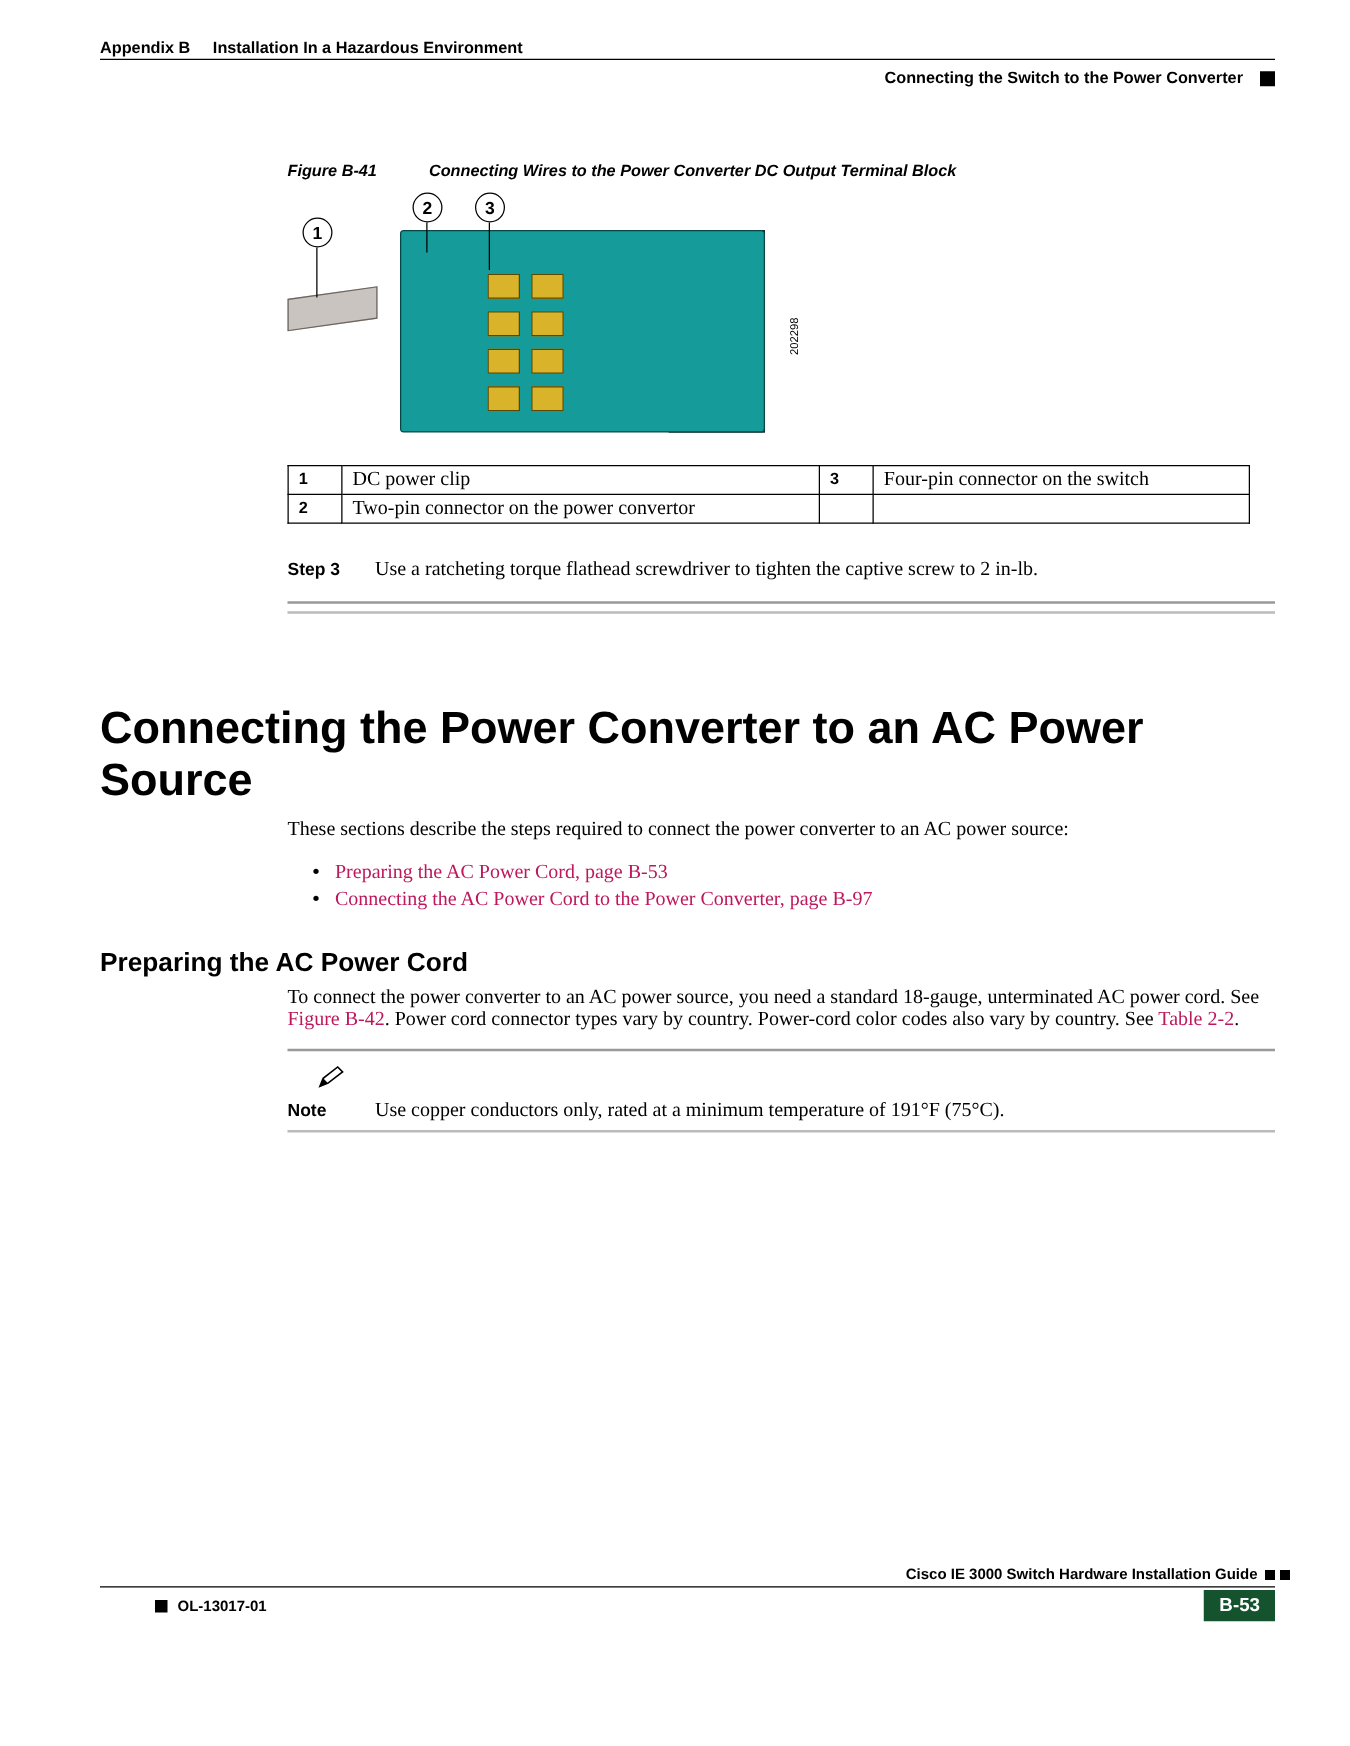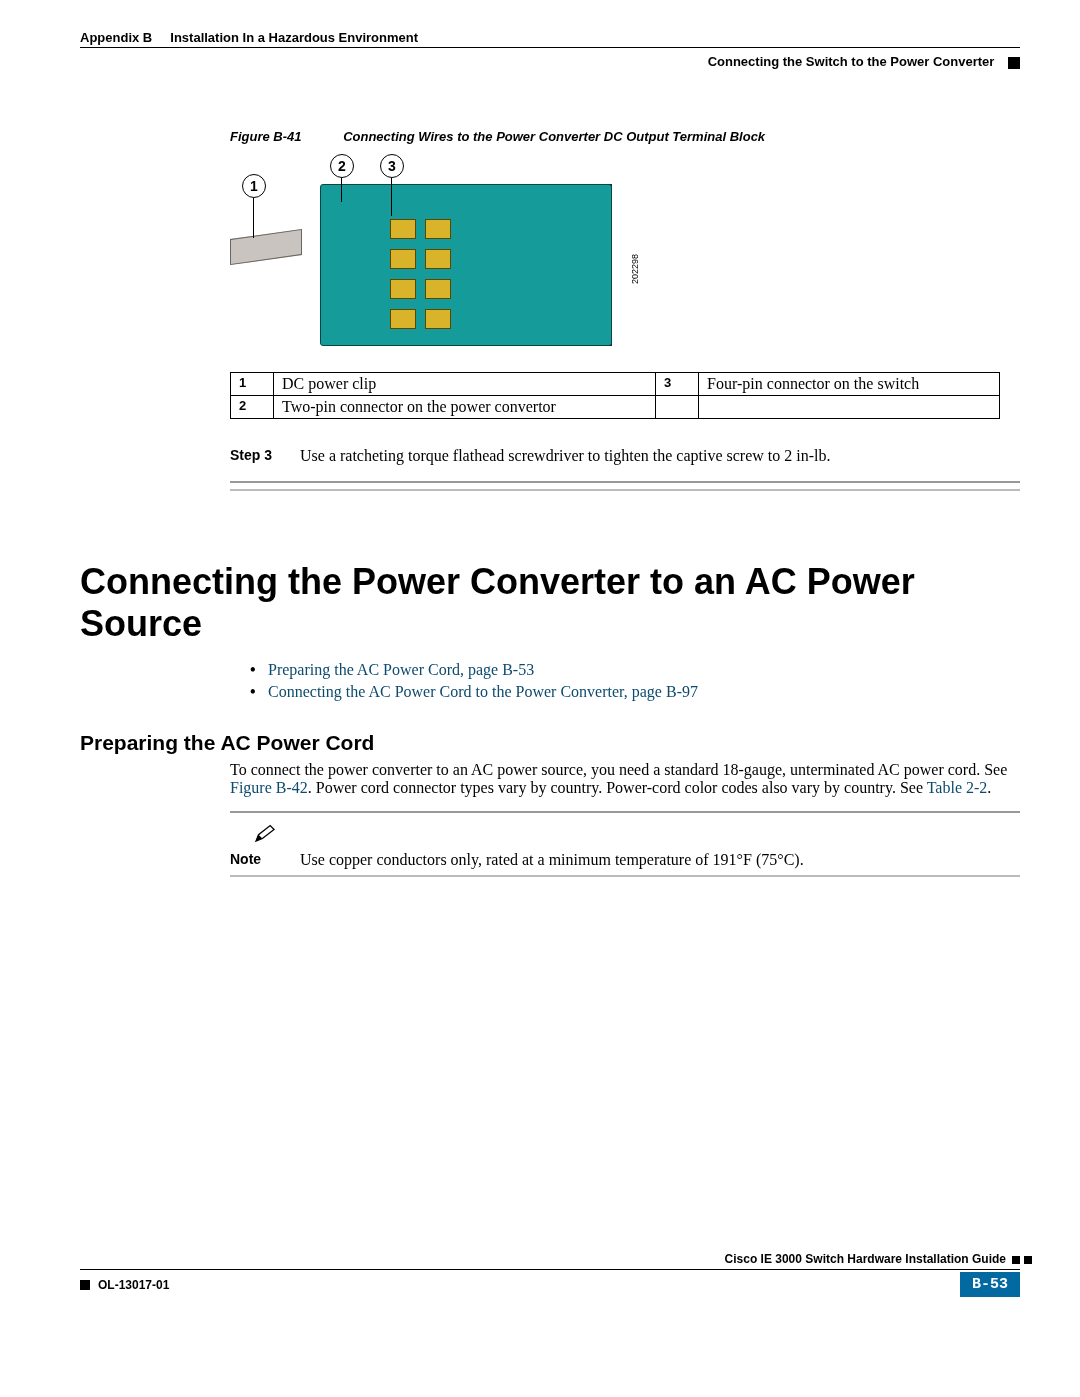--- a/index.html
+++ b/index.html
@@ -161,21 +161,21 @@
   .h1 {
     font-family: Arial, Helvetica, sans-serif;
     font-weight: bold;
     font-size: 36px;
     margin: 70px 0 10px 0;
   }
   .para { font-size: 16px; margin: 6px 0 6px 150px; }
   .bullets { margin-left: 170px; font-size: 16px; padding-left: 0; }
   .bullets li { margin: 4px 0; list-style: none; position: relative; padding-left: 18px; }
   .bullets li::before { content: "•"; position: absolute; left: 0; font-weight: bold; }
-  .xref { color: #0c4a6e; }
+  .xref { color: #be185d; }
 
   .h2 {
     font-family: Arial, Helvetica, sans-serif;
     font-weight: bold;
     font-size: 21px;
     margin: 30px 0 6px 0;
   }
 
   .footer {
     position: absolute;
@@ -191,33 +191,34 @@
   .footer-row2 {
     display: flex;
     justify-content: space-between;
     align-items: center;
     margin-top: 2px;
   }
   .footer-row2 .doc {
     font-family: Arial, Helvetica, sans-serif;
     font-size: 12px;
     font-weight: bold;
+    margin-left: 44px;
   }
   .footer-row2 .doc::before {
     content: "";
     display: inline-block;
     width: 10px; height: 10px;
     background: #000;
     margin-right: 8px;
     vertical-align: middle;
   }
   .pagenum {
-    background: #0369a1;
+    background: #14532d;
     color: #fff;
-    font-family: Liberation Mono, monospace;
+    font-family: Liberation Sans, sans-serif;
     font-weight: bold;
     font-size: 15px;
     padding: 4px 12px;
   }
   .ftitle-dots::after {
     content: "";
     display: inline-block;
     width: 8px; height: 8px;
     background: #000;
     margin-left: 6px;
@@ -292,20 +293,21 @@
   <div class="indent step-row" style="margin-top:28px;">
     <div class="step-label">Step 3</div>
     <div class="step-text">Use a ratcheting torque flathead screwdriver to tighten the captive screw to 2 in-lb.</div>
   </div>
 
   <hr class="rule-light" style="margin-top:16px;">
   <hr class="rule-light2">
 
   <div class="h1">Connecting the Power Converter to an AC Power Source</div>
 
+  <div class="para">These sections describe the steps required to connect the power converter to an AC power source:</div>
   <ul class="bullets">
     <li><span class="xref">Preparing the AC Power Cord, page B-53</span></li>
     <li><span class="xref">Connecting the AC Power Cord to the Power Converter, page B-97</span></li>
   </ul>
 
   <div class="h2">Preparing the AC Power Cord</div>
 
   <div class="para">
     <span>To connect the power converter to an AC power source, you need a standard 18-gauge, unterminated AC power cord. See </span><span class="xref">Figure B-42</span><span>. Power cord connector types vary by country. Power-cord color codes also vary by country. See </span><span class="xref">Table 2-2</span><span>.</span>
   </div>

